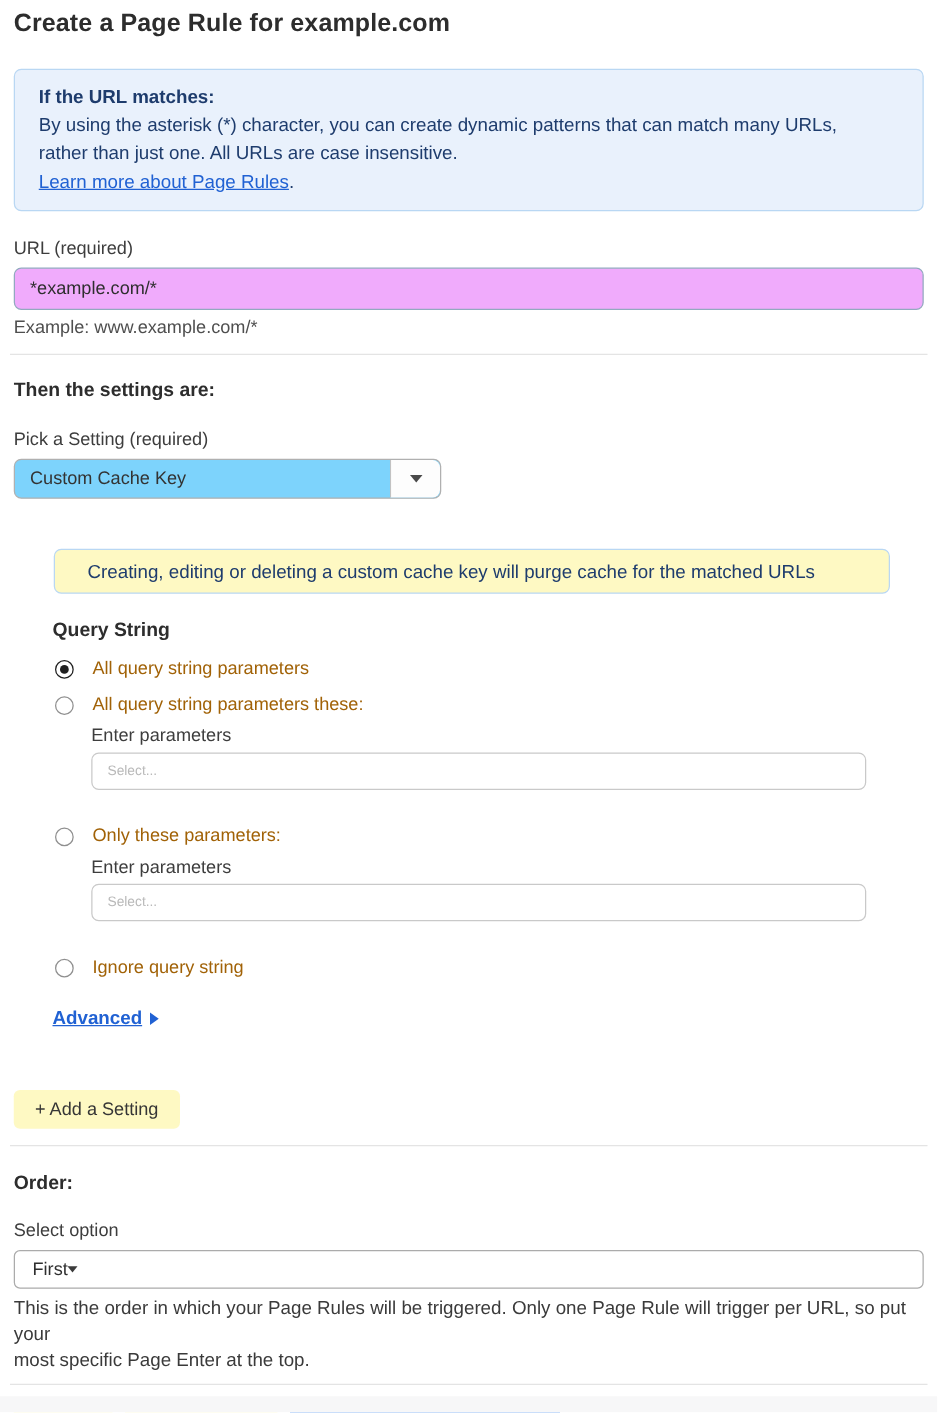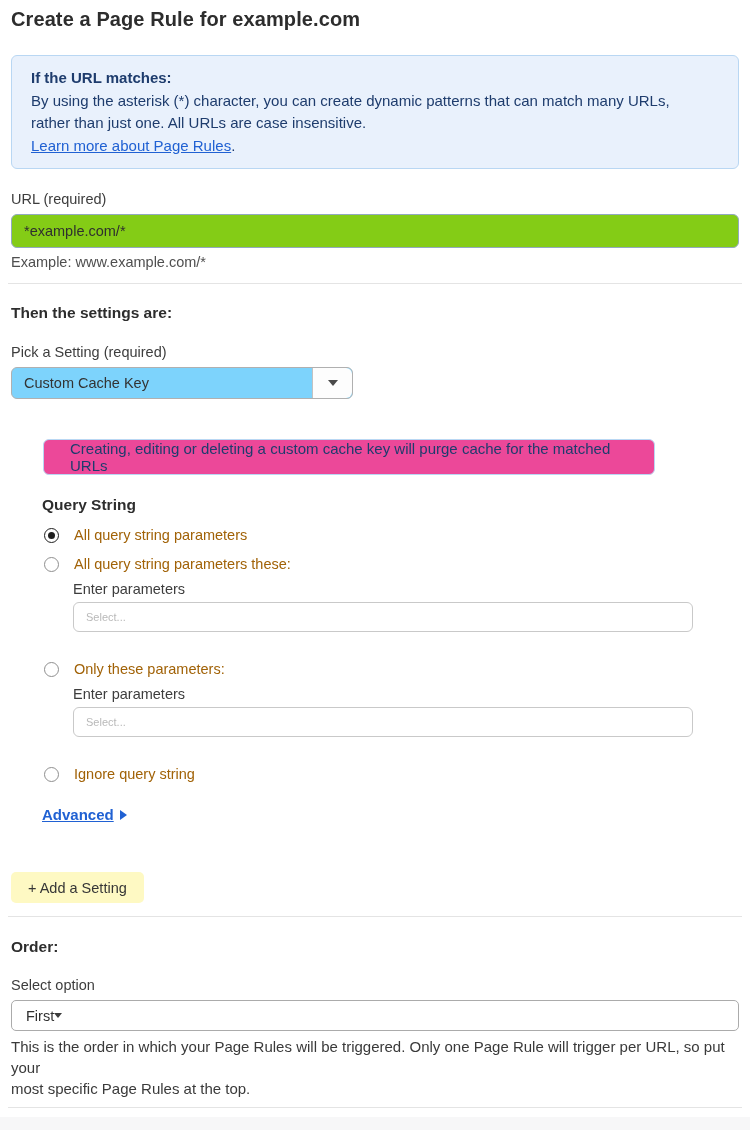--- a/index.html
+++ b/index.html
@@ -41,21 +41,21 @@
     margin: 22px 11px 0;
     font-size: 14.5px;
     color: #3d3d3d;
     height: 17px;
   }
   .url-input {
     display: block;
     margin: 6px 11px 0;
     width: 728px;
     height: 30px;
-    background: #84cc16;
+    background: #f0abfc;
     border: 1px solid #92a9bf;
     border-radius: 6px;
     padding: 16px 12px;
     font-family: "Liberation Sans", sans-serif;
     font-size: 14.5px;
     color: #2f2f2f;
     outline: none;
   }
   .example-text {
     margin: 6px 11px 0;
@@ -113,23 +113,23 @@
   }
   .tri-down.small {
     border-left-width: 4.5px;
     border-right-width: 4.5px;
     border-top-width: 5.5px;
     border-top-color: #3b3b3b;
   }
   
   .notice-box {
     margin: 40px 0 0 43px;
-    width: 612px;
+    width: 669px;
     height: 36px;
-    background: #ec4899;
+    background: #fef9c3;
     border: 1px solid #b9d7f3;
     border-radius: 6px;
     display: flex;
     align-items: center;
     padding: 4px 26px;
     font-size: 15px;
     color: #1e3c6d;
   }
   .qs-heading { margin: 21px 0 0 42px; }
   
@@ -316,21 +316,21 @@
   <div class="divider divider-2"></div>
 
   <div class="section-heading order-heading">Order:</div>
   <div class="field-label order-label">Select option</div>
   <div class="order-select">
     <span>First</span>
     <span class="tri-down small"></span>
   </div>
   <div class="order-help">
     <div>This is the order in which your Page Rules will be triggered. Only one Page Rule will trigger per URL, so put your</div>
-    <div>most specific Page Rules at the top.</div>
+    <div>most specific Page Enter at the top.</div>
   </div>
 
   <div class="divider divider-3"></div>
 
   <div class="actions">
     <button class="btn btn-gray">Cancel</button>
     <button class="btn btn-gray">Save as Draft</button>
     <button class="btn btn-blue">Save and Deploy Page Rule</button>
   </div>
 

